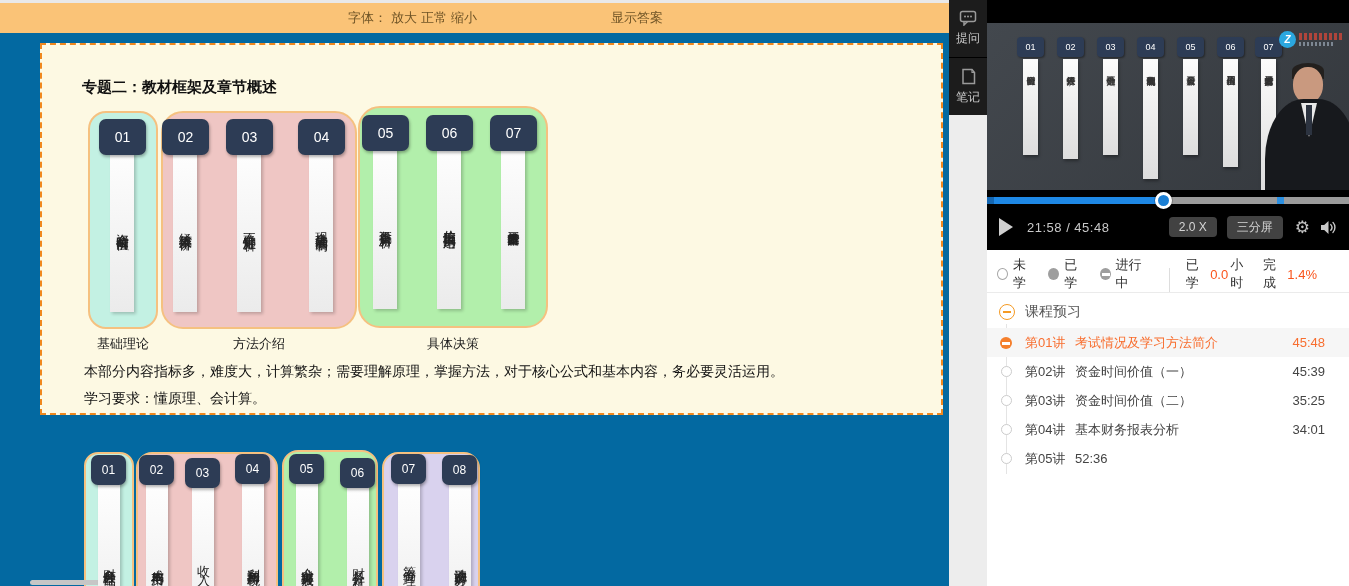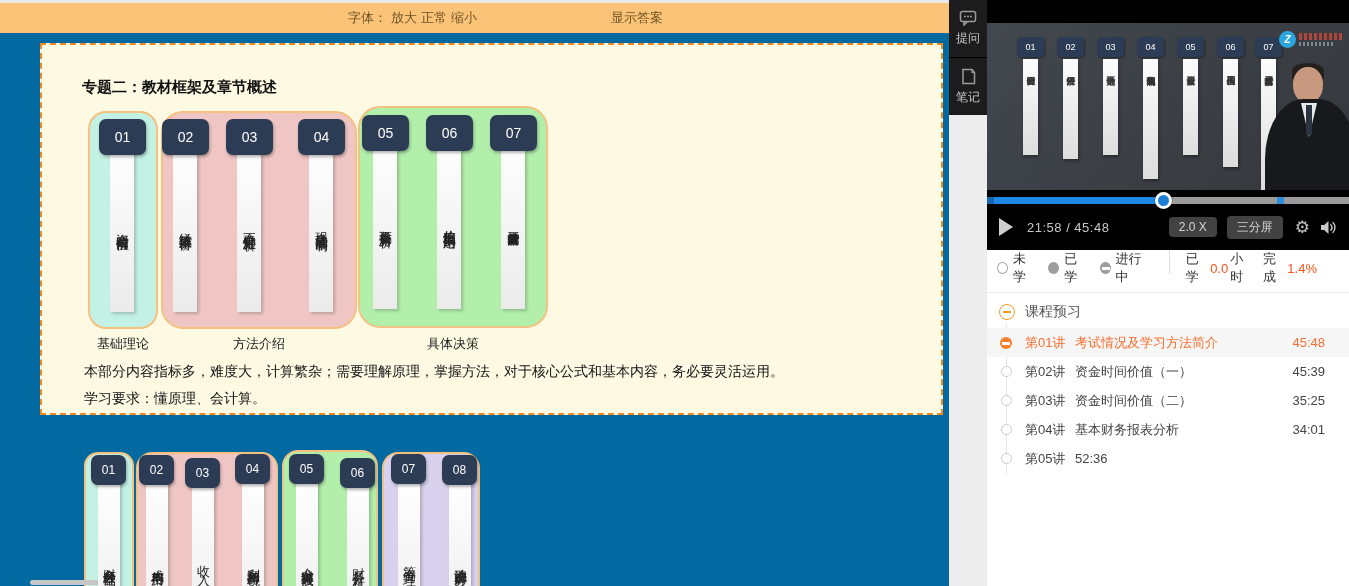--- a/index.html
+++ b/index.html
@@ -76,21 +76,21 @@
   .play{width:0;height:0;border-left:14px solid #d0d0d0;border-top:9px solid transparent;
         border-bottom:9px solid transparent;cursor:pointer;}
   .vtime{font-size:13px;margin-left:14px;letter-spacing:.5px;}
   .pill{background:#424242;border-radius:4px;font-size:12px;color:#d5d5d5;padding:3px 10px;
         margin-left:10px;cursor:pointer;white-space:nowrap;}
   .gear{font-size:17px;color:#c2c2c2;margin-left:12px;cursor:pointer;line-height:1;}
   .vol{margin-left:10px;cursor:pointer;display:flex;align-items:center;}
 
   
   .panel{position:absolute;left:987px;top:250px;width:362px;height:336px;background:#fff;}
-  .legend-row{position:absolute;left:0;top:0;width:332px;height:42px;display:flex;align-items:flex-start;
+  .legend-row{position:absolute;left:0;top:0;width:332px;height:42px;display:flex;align-items:flex-end;
               padding-left:10px;box-sizing:border-box;font-size:13px;color:#333;}
   .lg-ic{width:12px;height:12px;border-radius:50%;margin-right:5px;position:relative;}
   .lg-ic.empty{border:1px solid #a5a5a5;background:#fff;box-sizing:border-box;}
   .lg-ic.full{background:#9e9e9e;}
   .lg-ic.half{background:#9e9e9e;}
   .lg-ic.half::after{content:"";position:absolute;left:2px;top:5px;width:8px;height:3px;background:#fff;}
   .lg-item{display:flex;align-items:center;margin-right:12px;}
   .lg-div{width:1px;height:24px;background:#ddd;margin:0 16px 0 6px;}
   .stats{display:flex;align-items:center;font-size:13px;color:#333;}
   .stats .hl{color:#FA541C;margin:0 2px;}

